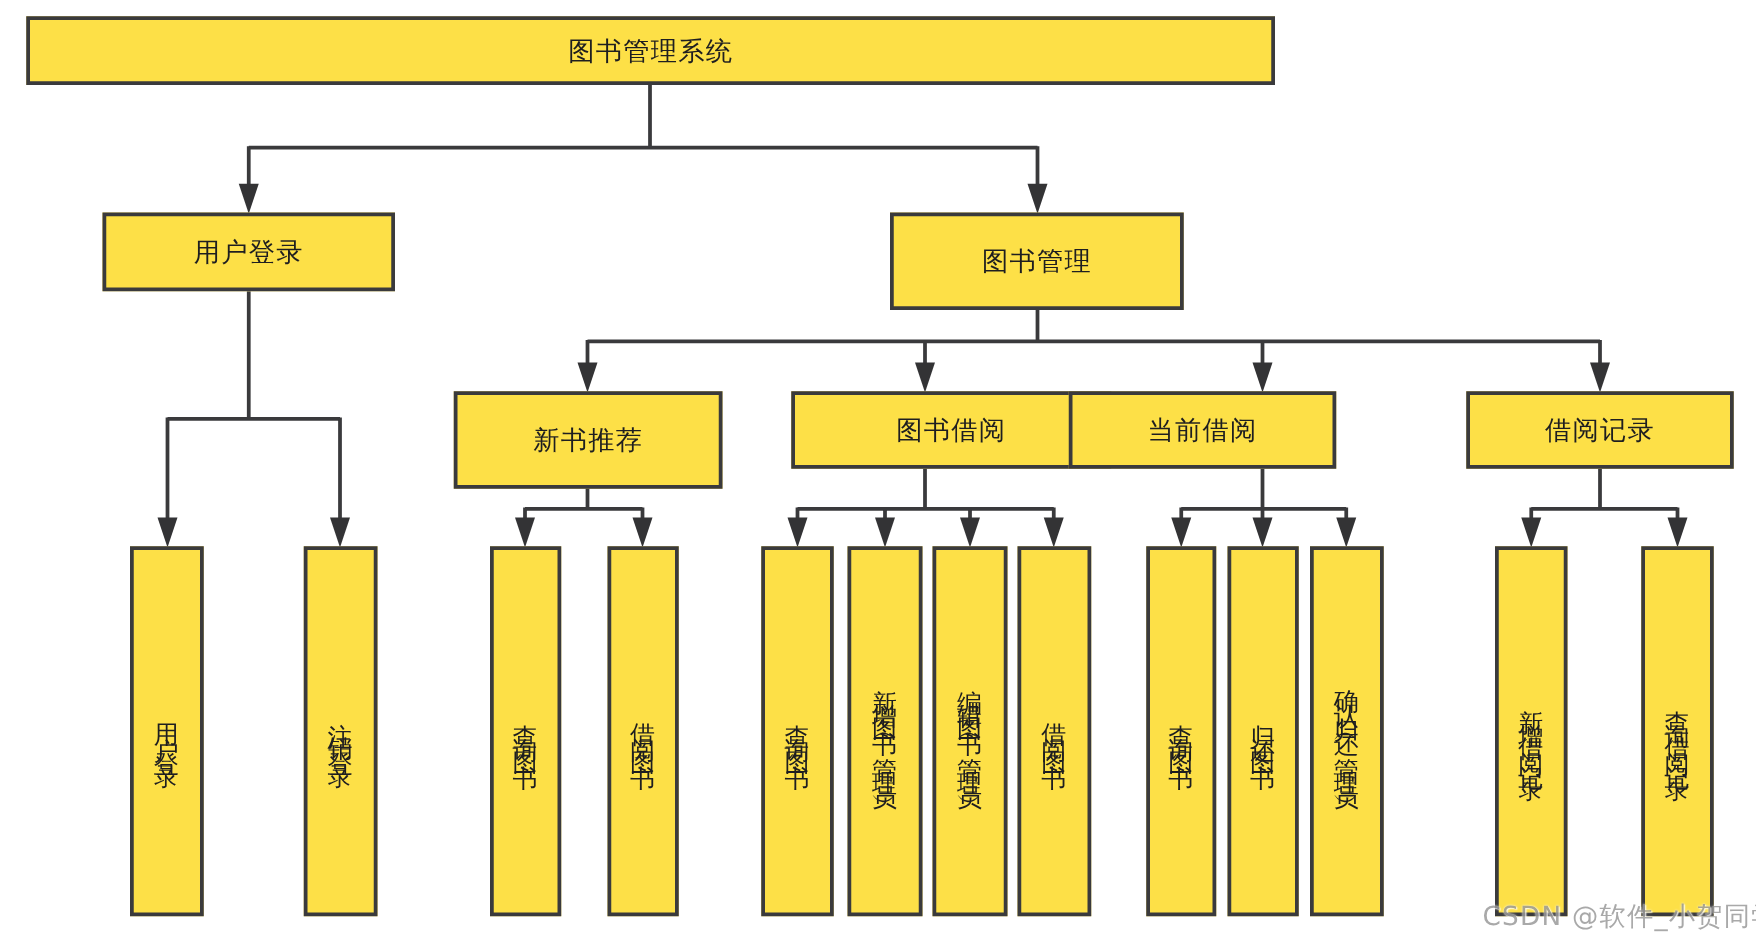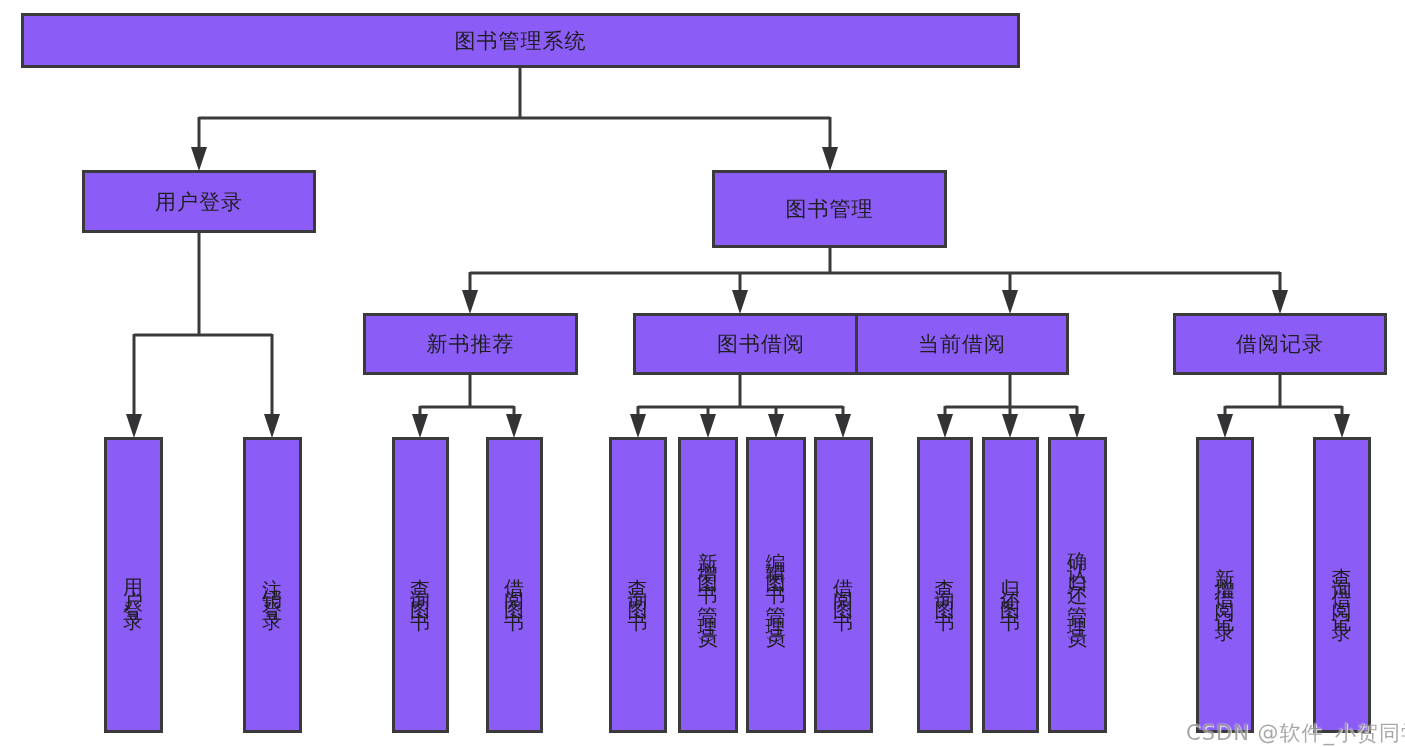--- a/index.html
+++ b/index.html
@@ -12,21 +12,21 @@
     overflow: hidden;
   }
   .connector-layer {
     position: absolute;
     left: 0; top: 0;
     z-index: 1;
   }
   .box {
     position: absolute;
     box-sizing: border-box;
-    background: #8b5cf6;
+    background: #fde047;
     border: 3px solid #3a3a3c;
     display: flex;
     align-items: center;
     justify-content: center;
     color: #1e1e20;
     z-index: 2;
   }
   .hbox { font-size: 21px; letter-spacing: 1px; }
   .vbox span {
     writing-mode: vertical-rl;
@@ -90,21 +90,21 @@
     <span>图书管理系统</span>
   </div>
 
   <div class="box hbox" style="left:82px; top:170px; width:234px; height:63px;">
     <span>用户登录</span>
   </div>
   <div class="box hbox" style="left:712px; top:170px; width:235px; height:78px;">
     <span>图书管理</span>
   </div>
 
-  <div class="box hbox" style="left:363px; top:313px; width:215px; height:62px;">
+  <div class="box hbox" style="left:363px; top:313px; width:215px; height:78px;">
     <span>新书推荐</span>
   </div>
   <div class="box hbox" style="left:633px; top:313px; width:256px; height:62px;">
     <span>图书借阅</span>
   </div>
   <div class="box hbox" style="left:855px; top:313px; width:214px; height:62px;">
     <span>当前借阅</span>
   </div>
   <div class="box hbox" style="left:1173px; top:313px; width:214px; height:62px;">
     <span>借阅记录</span>

